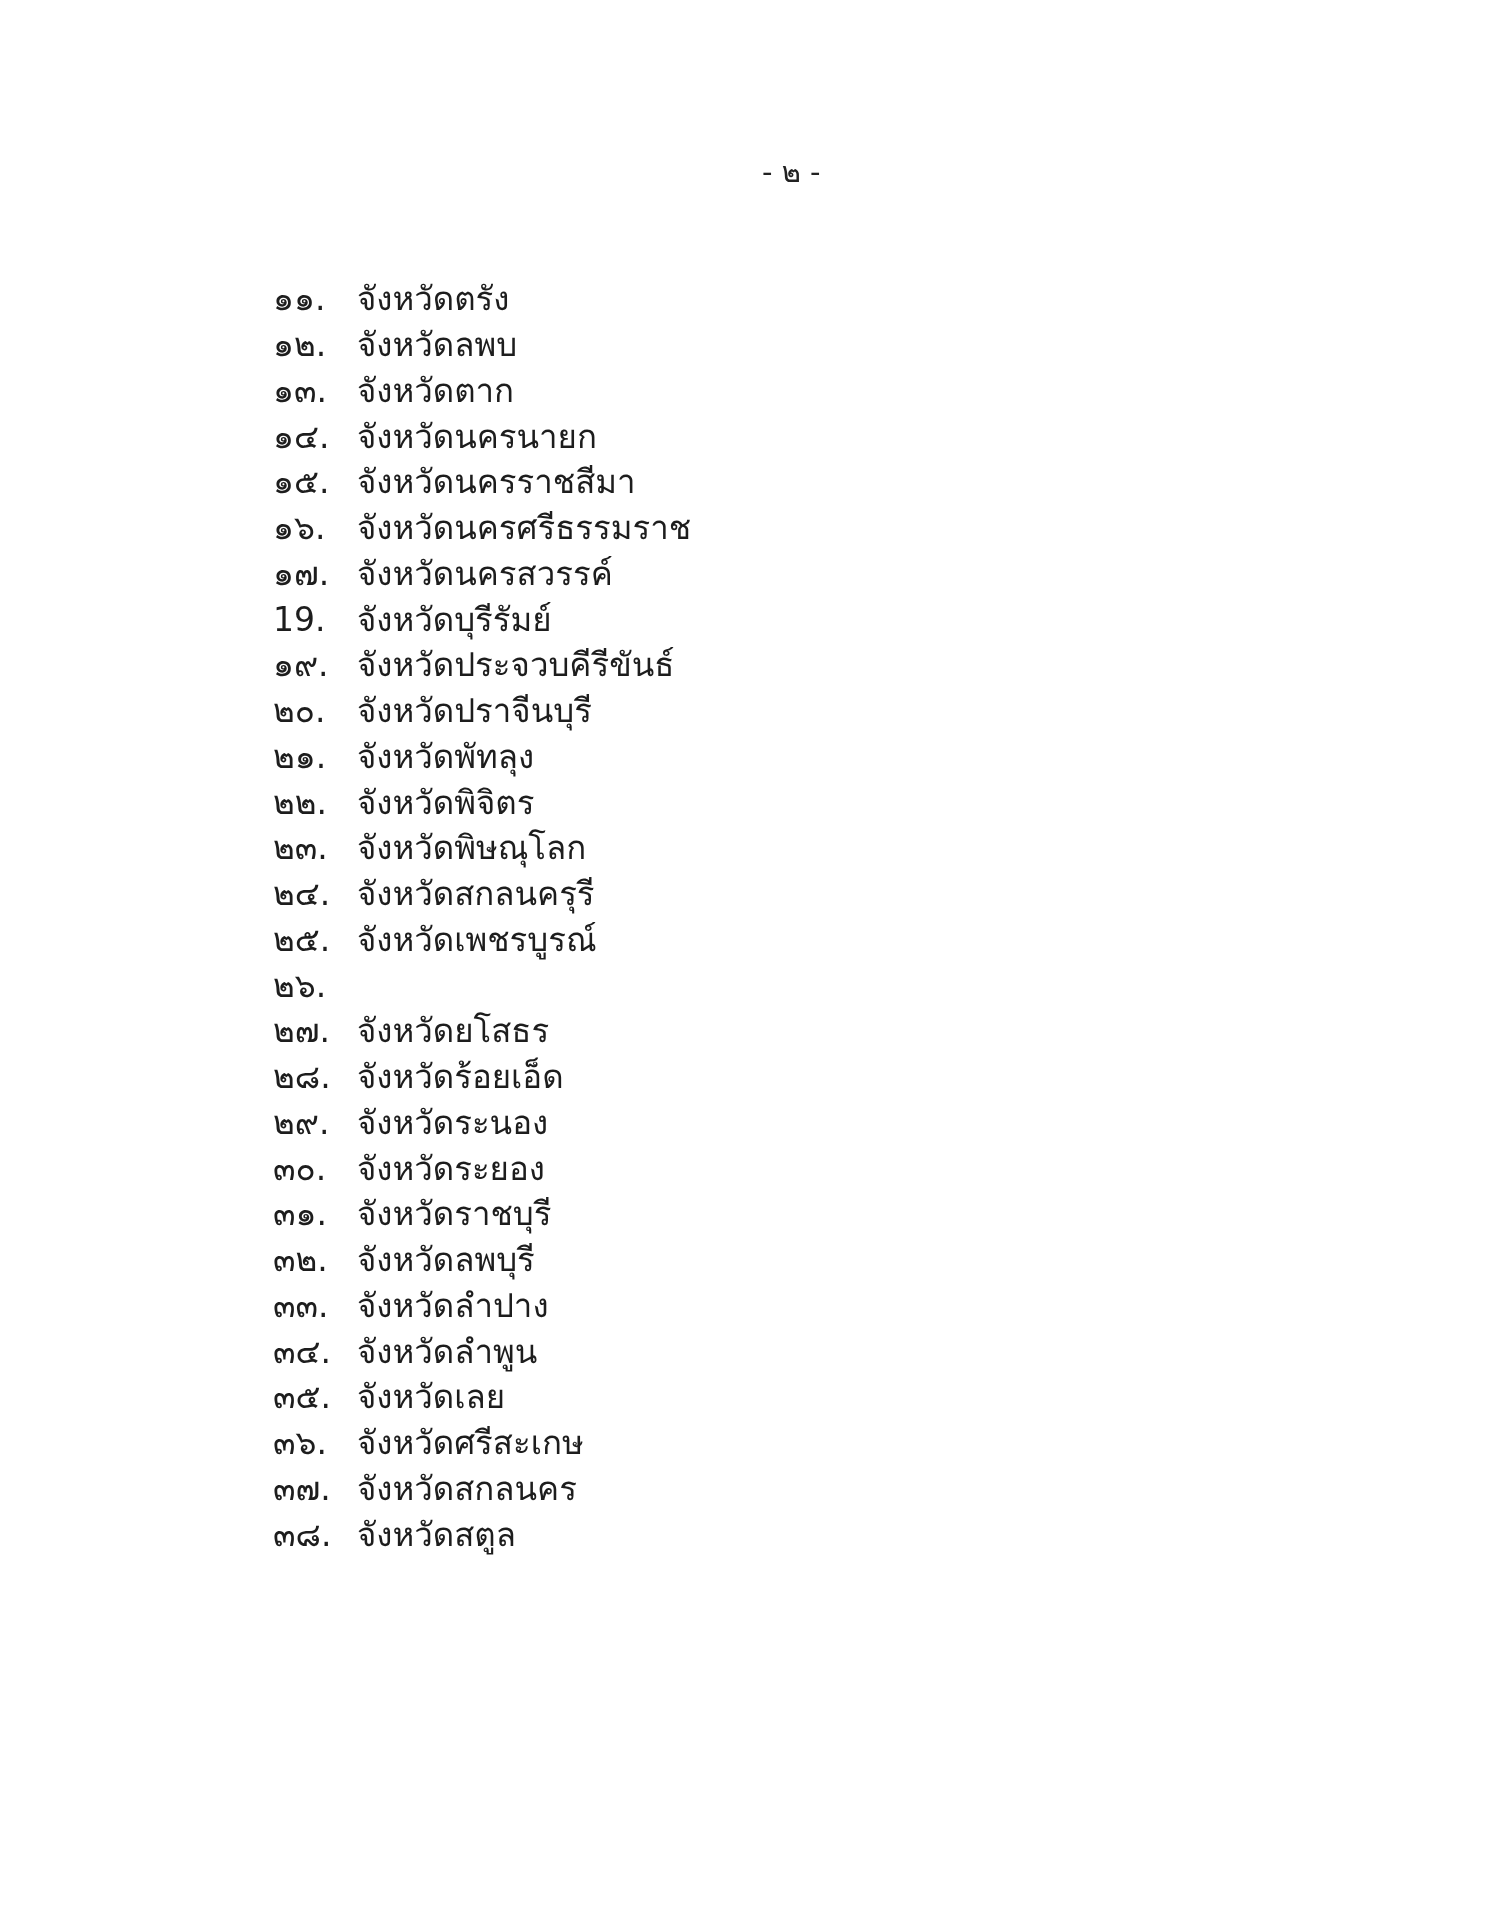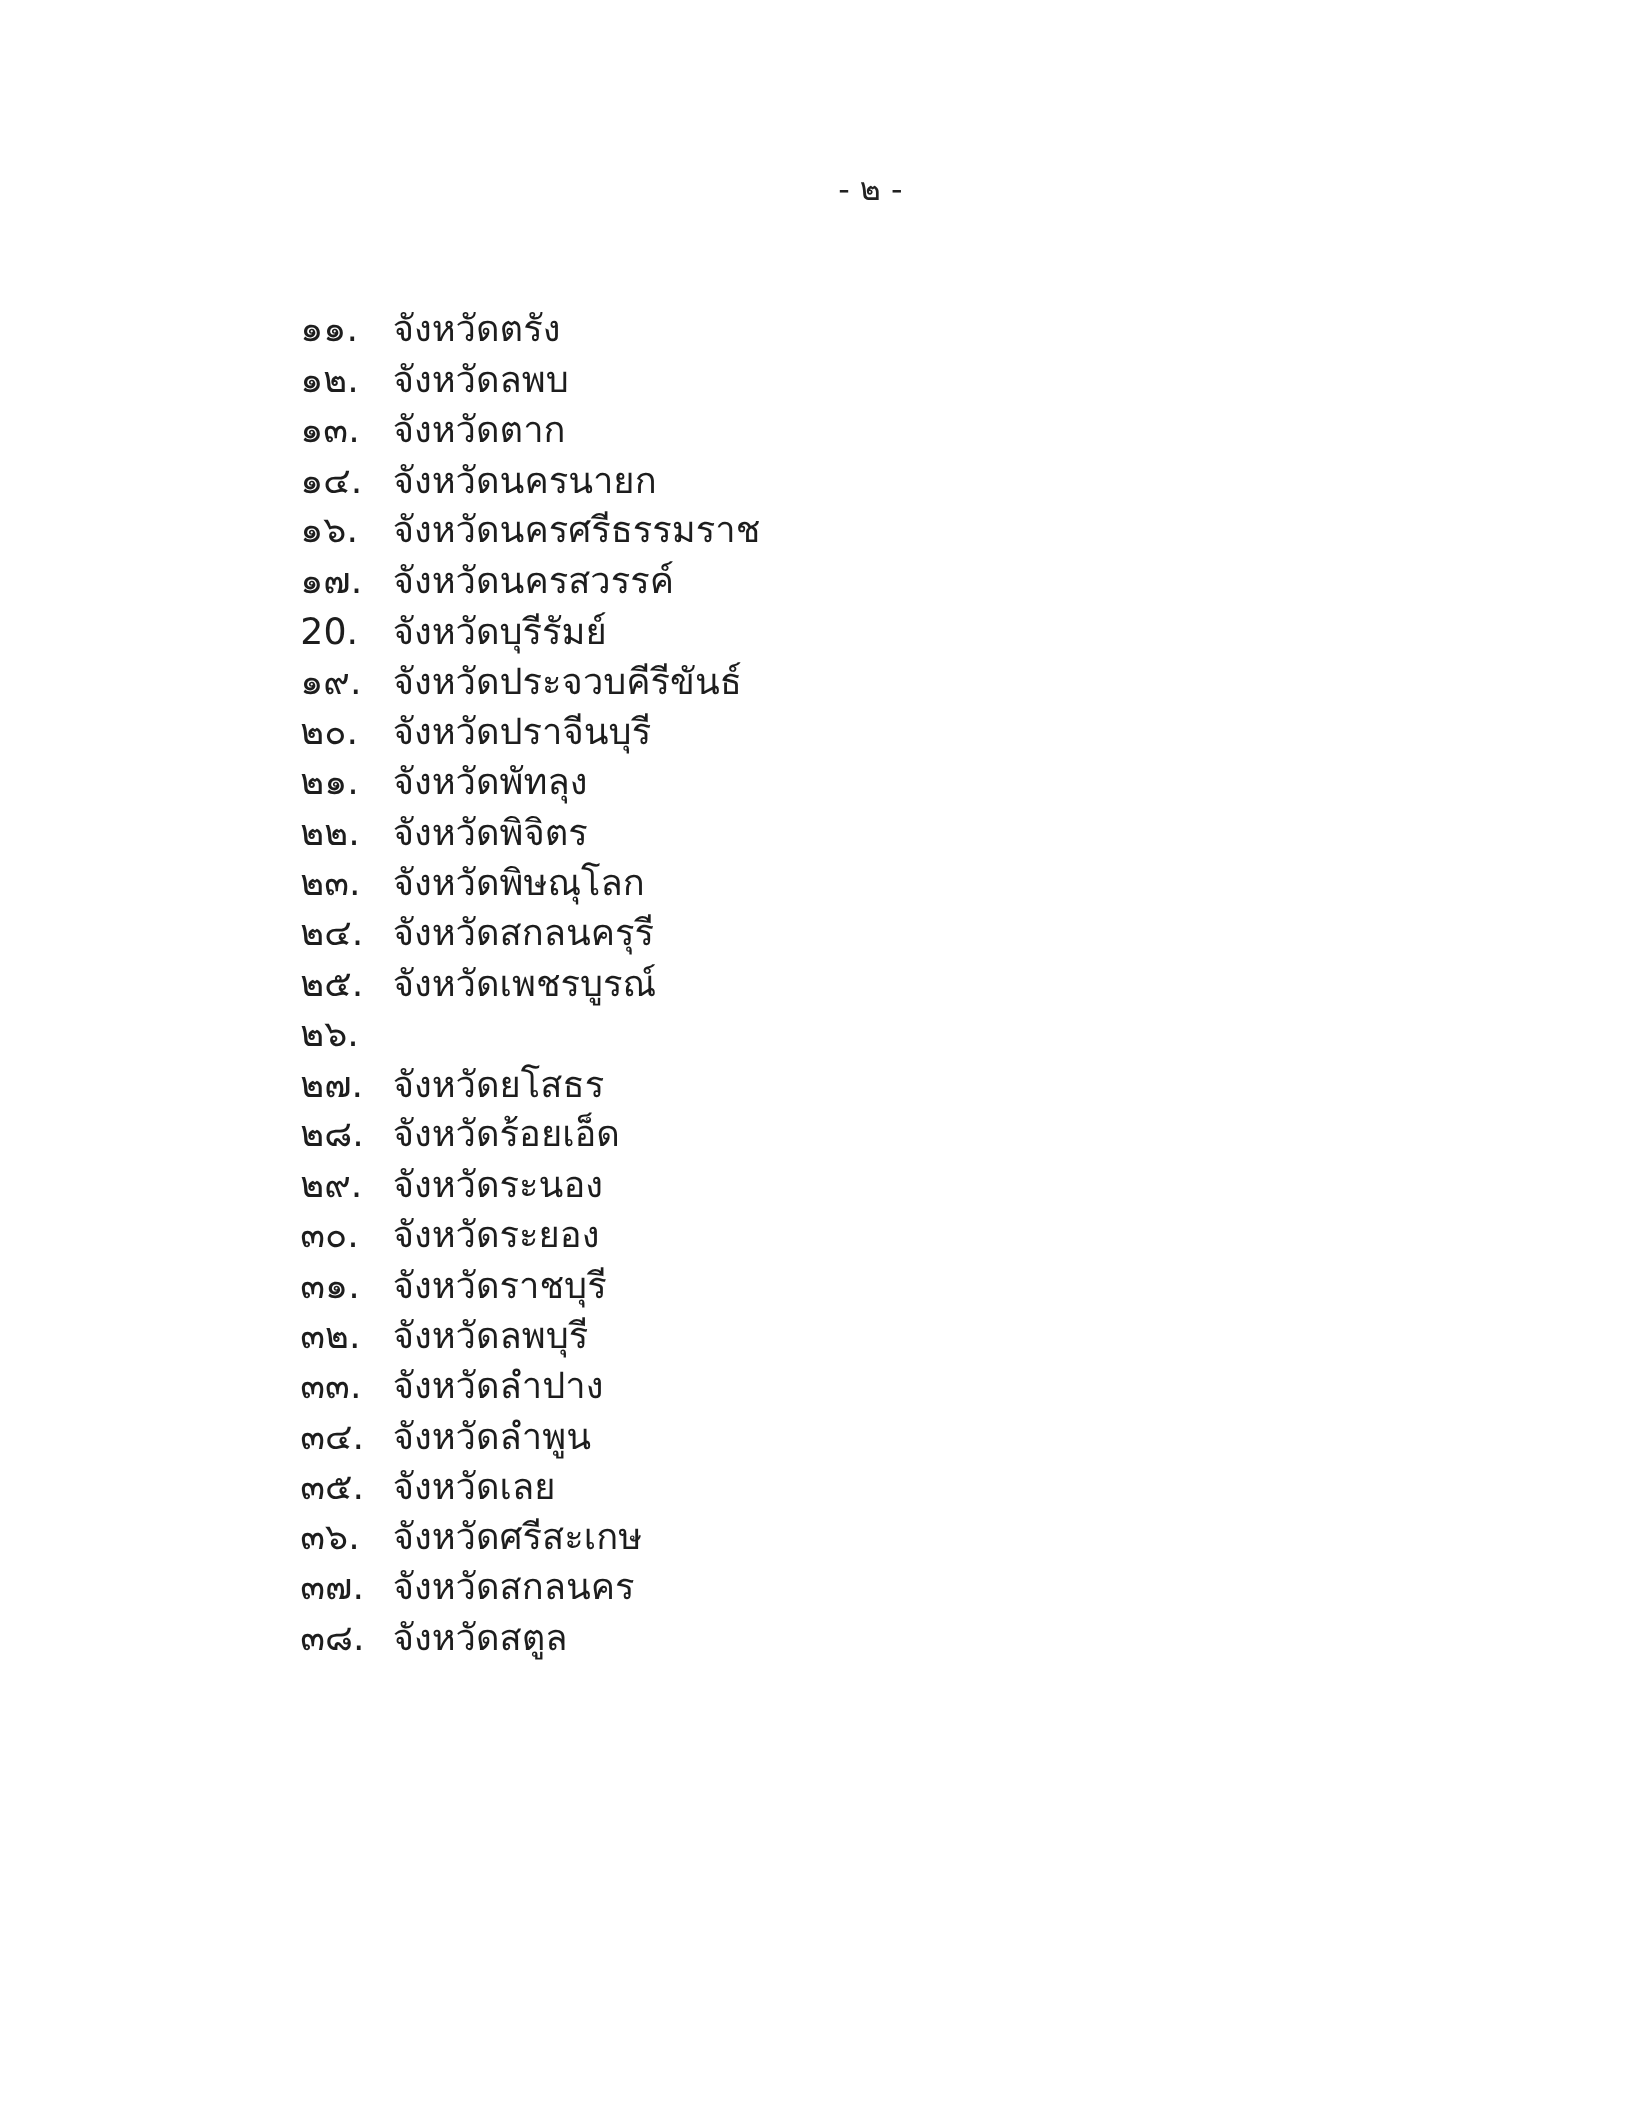--- a/index.html
+++ b/index.html
@@ -64,29 +64,33 @@
       </div>
       <div class="province-row">
         <span class="no">๑๓.</span>
         <span class="name">จังหวัดตาก</span>
       </div>
       <div class="province-row">
         <span class="no">๑๔.</span>
         <span class="name">จังหวัดนครนายก</span>
       </div>
       <div class="province-row">
+        <span class="no">๑๕.</span>
+        <span class="name">จังหวัดนครราชสีมา</span>
+      </div>
+      <div class="province-row">
         <span class="no">๑๖.</span>
         <span class="name">จังหวัดนครศรีธรรมราช</span>
       </div>
       <div class="province-row">
         <span class="no">๑๗.</span>
         <span class="name">จังหวัดนครสวรรค์</span>
       </div>
       <div class="province-row">
-        <span class="no">20.</span>
+        <span class="no">19.</span>
         <span class="name">จังหวัดบุรีรัมย์</span>
       </div>
       <div class="province-row">
         <span class="no">๑๙.</span>
         <span class="name">จังหวัดประจวบคีรีขันธ์</span>
       </div>
       <div class="province-row">
         <span class="no">๒๐.</span>
         <span class="name">จังหวัดปราจีนบุรี</span>
       </div>

